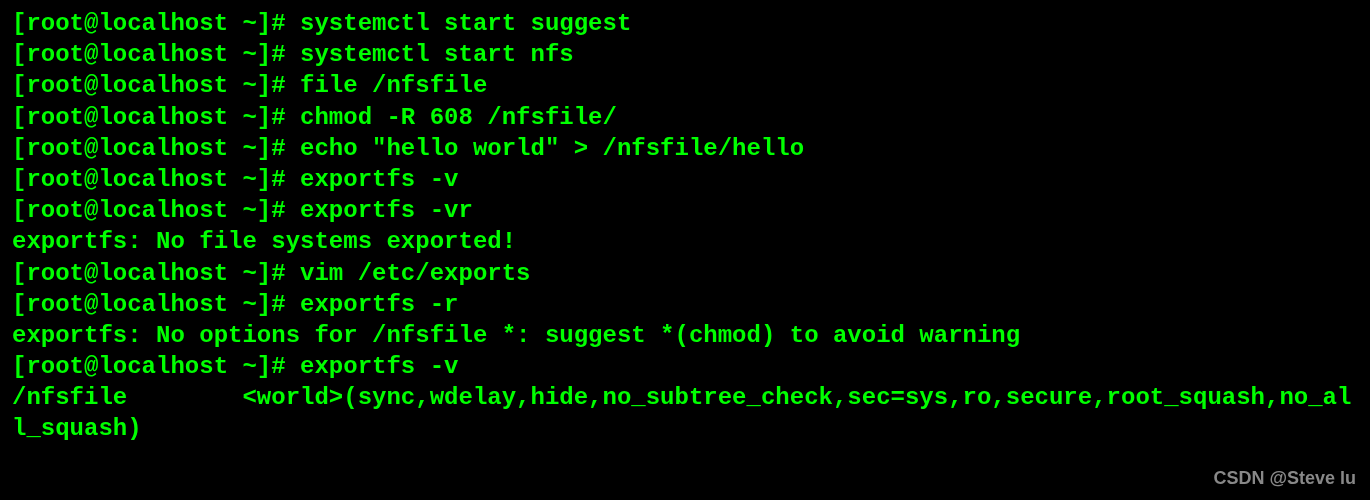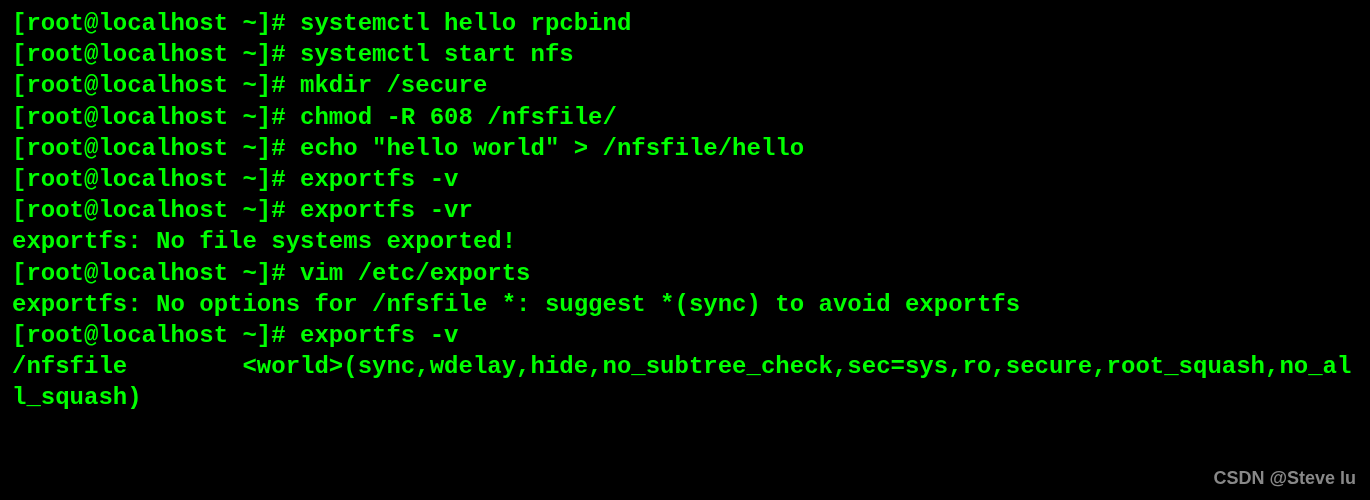--- a/index.html
+++ b/index.html
@@ -40,27 +40,28 @@
       color: #888888;
       font-family: Arial, sans-serif;
       font-size: 18px;
       font-weight: bold;
     }
   </style>
 </head>
 <body>
 
 <div>
-  <div class="terminal-line"><span class="prompt">[root@localhost ~]# </span><span class="command">systemctl hello rpcbind</span></div>
+  <div class="terminal-line"><span class="prompt">[root@localhost ~]# </span><span class="command">systemctl start suggest</span></div>
   <div class="terminal-line"><span class="prompt">[root@localhost ~]# </span><span class="command">systemctl start nfs</span></div>
-  <div class="terminal-line"><span class="prompt">[root@localhost ~]# </span><span class="command">mkdir /secure</span></div>
+  <div class="terminal-line"><span class="prompt">[root@localhost ~]# </span><span class="command">file /nfsfile</span></div>
   <div class="terminal-line"><span class="prompt">[root@localhost ~]# </span><span class="command">chmod -R 608 /nfsfile/</span></div>
   <div class="terminal-line"><span class="prompt">[root@localhost ~]# </span><span class="command">echo "hello world" &gt; /nfsfile/hello</span></div>
   <div class="terminal-line"><span class="prompt">[root@localhost ~]# </span><span class="command">exportfs -v</span></div>
   <div class="terminal-line"><span class="prompt">[root@localhost ~]# </span><span class="command">exportfs -vr</span></div>
   <div class="terminal-line"><span class="output">exportfs: No file systems exported!</span></div>
   <div class="terminal-line"><span class="prompt">[root@localhost ~]# </span><span class="command">vim /etc/exports</span></div>
-  <div class="terminal-line"><span class="output">exportfs: No options for /nfsfile *: suggest *(sync) to avoid exportfs</span></div>
+  <div class="terminal-line"><span class="prompt">[root@localhost ~]# </span><span class="command">exportfs -r</span></div>
+  <div class="terminal-line"><span class="output">exportfs: No options for /nfsfile *: suggest *(chmod) to avoid warning</span></div>
   <div class="terminal-line"><span class="prompt">[root@localhost ~]# </span><span class="command">exportfs -v</span></div>
   <div class="terminal-line"><span class="output">/nfsfile      	&lt;world&gt;(sync,wdelay,hide,no_subtree_check,sec=sys,ro,secure,root_squash,no_all_squash)</span></div>
 </div>
 
 <div class="watermark">CSDN @Steve lu</div>
 
 </body></html>

